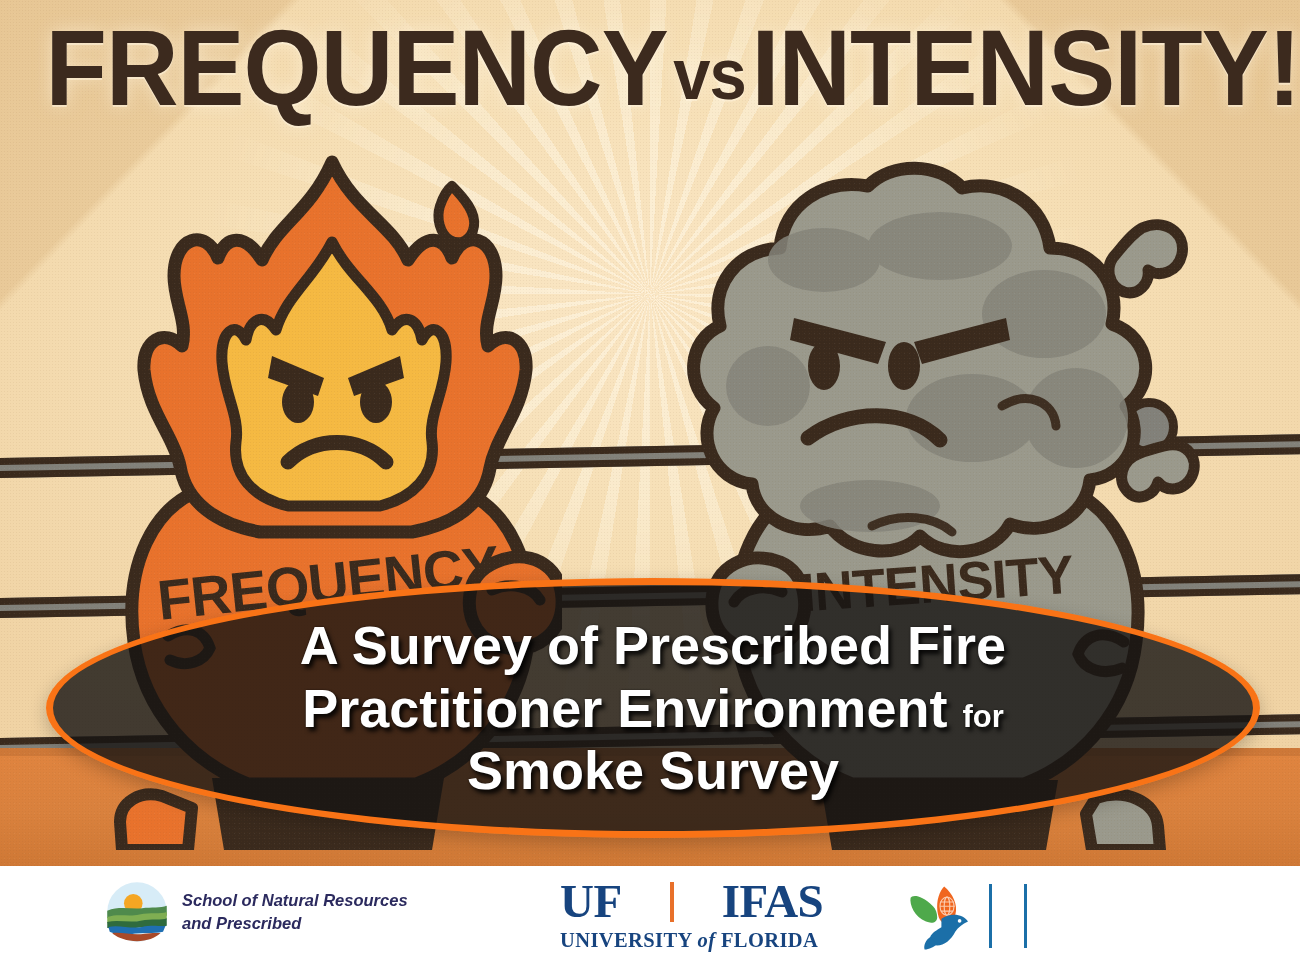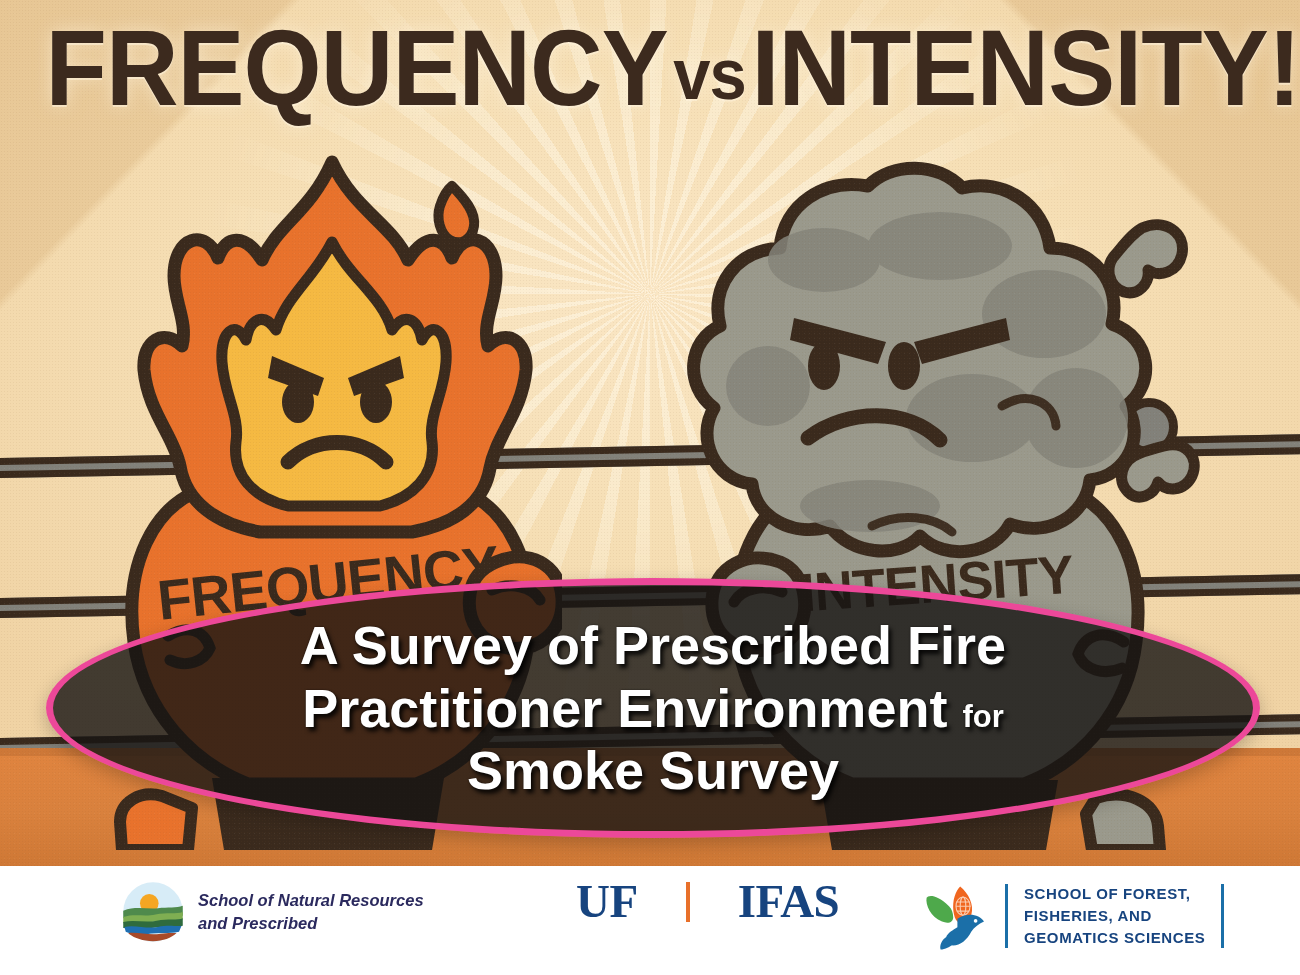--- a/index.html
+++ b/index.html
@@ -121,21 +121,21 @@
     margin:0 6px;
   }
 
   
   .title-ellipse{
     position:absolute;
     left:46px; top:578px;
     width:1214px; height:260px;
     border-radius:50%;
     background:rgba(22,20,19,.80);
-    border:7px solid #ec4899;
+    border:7px solid #f97316;
     display:flex; flex-direction:column;
     align-items:center; justify-content:center;
     box-shadow:0 6px 18px rgba(0,0,0,.22);
   }
   .title-line{
     color:#ffffff;
     font-family:"Liberation Sans", sans-serif;
     font-weight:bold;
     font-size:54px;
     line-height:1.16;
@@ -144,21 +144,21 @@
     white-space:nowrap;
     text-align:center;
   }
   .title-line .small{ font-size:31px; }
 
   
   #footer{
     position:absolute; left:0; top:866px;
     width:1032px; height:109px;
     background:#ffffff;
-    display:flex; align-items:center;margin-left:16px;
+    display:flex; align-items:center;
   }
   .logo-block{ display:flex; align-items:center; }
   .logo-snre{ position:absolute; left:106px; top:15px; }
   .logo-snre .mark{ width:62px; height:62px; }
   .logo-snre .txt{
     margin-left:14px;
     color:#2b2a5e;
     font-family:"Liberation Sans", sans-serif;
     font-weight:bold; font-style:italic;
     font-size:16.5px; line-height:1.38;
@@ -364,42 +364,42 @@
         <div>and Prescribed</div>
       </div>
     </div>
 
     <div class="logo-uf">
       <div class="uf-top">
         <span>UF</span>
         <span class="uf-bar"></span>
         <span>IFAS</span>
       </div>
+      <div class="uf-sub">
+        <span>UNIVERSITY</span>
+        <span class="of">of</span>
+        <span>FLORIDA</span>
+      </div>
     </div>
 
     <div class="logo-block logo-sffgs">
       <svg class="mark" viewBox="0 0 100 100">
 
         <path d="M40 36 C22 18 10 20 8 24 C6 34 14 52 30 58 C40 62 46 58 46 52 C46 46 44 40 40 36 Z" fill="#4ea94b"></path>
 
         <path d="M56 8 C68 18 76 34 72 48 C68 60 58 64 52 58 C46 52 44 34 48 22 C50 16 53 11 56 8 Z" fill="#f0661f"></path>
         <g stroke="#fbd2b8" stroke-width="1.6" fill="none" opacity=".95">
           <ellipse cx="60" cy="36" rx="10" ry="13"></ellipse>
           <ellipse cx="60" cy="36" rx="4" ry="13"></ellipse>
           <path d="M50 30 H70 M50 36 H71 M51 43 H69"></path>
         </g>
 
         <path d="M52 54 C66 44 84 48 90 58 C82 62 76 66 72 72 C66 84 56 92 46 92
                  C38 92 34 86 36 80 C38 74 46 70 52 66 Z" fill="#1b6fa8"></path>
         <path d="M36 80 C30 84 26 92 28 98 C34 98 42 94 46 90" fill="#1b6fa8"></path>
         <circle cx="78" cy="57" r="2.6" fill="#ffffff"></circle>
       </svg>
       <span class="sffgs-rule"></span>
-      <div class="sffgs-txt">
-        <div>SCHOOL OF FOREST,</div>
-        <div>FISHERIES, AND</div>
-        <div>GEOMATICS SCIENCES</div>
-      </div>
       <span class="sffgs-rule right"></span>
     </div>
 
   </div>
 </div>
 
 </body></html>

